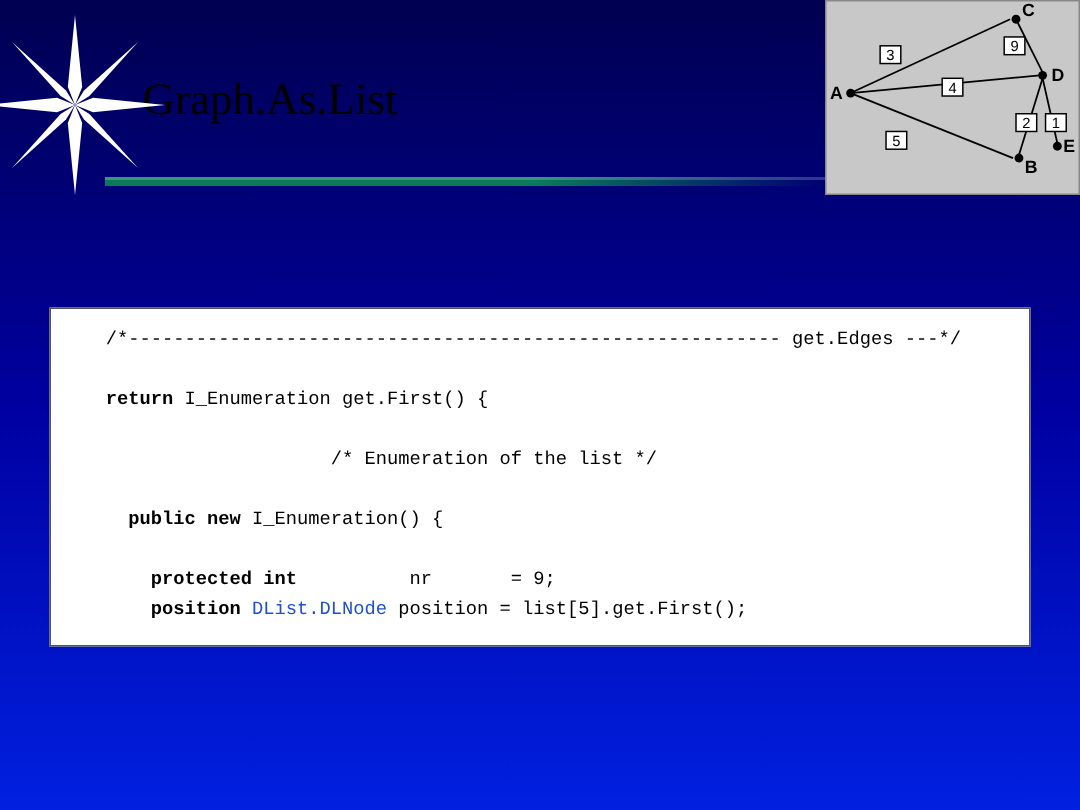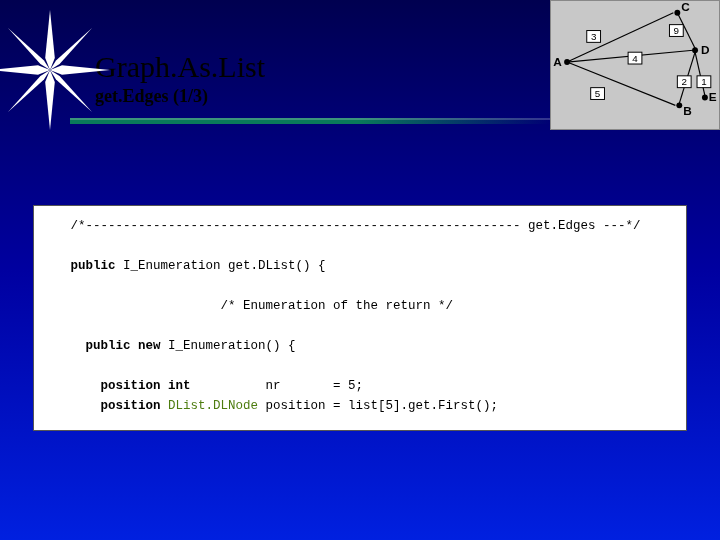--- a/index.html
+++ b/index.html
@@ -74,42 +74,41 @@
     width: 654px;
     background: #fff;
     border: 1px solid #555;
     padding: 10px 14px 14px 14px;
     font-family: 'Courier New', monospace;
     font-size: 12.5px;
     line-height: 1.6;
     color: #000;
   }
   .code-panel .kw { font-weight: bold; color: #000; }
-  .code-panel .type { color: #4d7c0f; }
+  .code-panel .type { color: #1d4ed8; }
   .code-panel .cmnt { color: #000; }
   .code-line { white-space: pre; }
 </style>
 </head>
 <body>
 
 <div class="header">
   <svg class="starburst" viewBox="0 0 100 100">
     <g fill="#fff">
       <polygon points="50,0 54,40 50,50 46,40"></polygon>
       <polygon points="50,100 54,60 50,50 46,60"></polygon>
       <polygon points="0,50 40,54 50,50 40,46"></polygon>
       <polygon points="100,50 60,54 50,50 60,46"></polygon>
       <polygon points="15,15 45,42 50,50 42,45"></polygon>
       <polygon points="85,15 58,45 50,50 55,42"></polygon>
       <polygon points="15,85 42,55 50,50 45,58"></polygon>
       <polygon points="85,85 55,58 50,50 58,55"></polygon>
     </g>
   </svg>
   <div class="title">Graph.As.List</div>
-  <div class="subtitle">get.Edges   (1/3)</div>
   <div class="divider"></div>
 </div>
 
 <div class="graph-thumb">
   <svg viewBox="0 0 170 130">
 
     <line x1="16" y1="62" x2="124" y2="12" stroke="#000" stroke-width="1.2"></line>
     <line x1="16" y1="62" x2="144" y2="50" stroke="#000" stroke-width="1.2"></line>
     <line x1="16" y1="62" x2="126" y2="106" stroke="#000" stroke-width="1.2"></line>
     <line x1="128" y1="12" x2="146" y2="48" stroke="#000" stroke-width="1.2"></line>
@@ -139,21 +138,21 @@
     <rect class="edge-box" x="148" y="76" width="14" height="12"></rect>
     <text class="edge-num" x="155" y="83">1</text>
     <rect class="edge-box" x="40" y="88" width="14" height="12"></rect>
     <text class="edge-num" x="47" y="95">5</text>
   </svg>
 </div>
 
 <div class="code-panel">
   <div class="code-line"><span class="cmnt">   /*---------------------------------------------------------- get.Edges ---*/</span></div>
   <div class="code-line">&nbsp;</div>
-  <div class="code-line"><span class="kw">   public</span><span> I_Enumeration get.DList() {</span></div>
+  <div class="code-line"><span class="kw">   return</span><span> I_Enumeration get.First() {</span></div>
   <div class="code-line">&nbsp;</div>
-  <div class="code-line"><span>                       /* Enumeration of the return */</span></div>
+  <div class="code-line"><span>                       /* Enumeration of the list */</span></div>
   <div class="code-line">&nbsp;</div>
   <div class="code-line"><span class="kw">     public new</span><span> I_Enumeration() {</span></div>
   <div class="code-line">&nbsp;</div>
-  <div class="code-line"><span class="kw">       position int</span><span>          nr       = 5;</span></div>
+  <div class="code-line"><span class="kw">       protected int</span><span>          nr       = 9;</span></div>
   <div class="code-line"><span class="kw">       position</span><span class="type"> DList.DLNode</span><span> position = list[5].get.First();</span></div>
 </div>
 
 </body></html>

